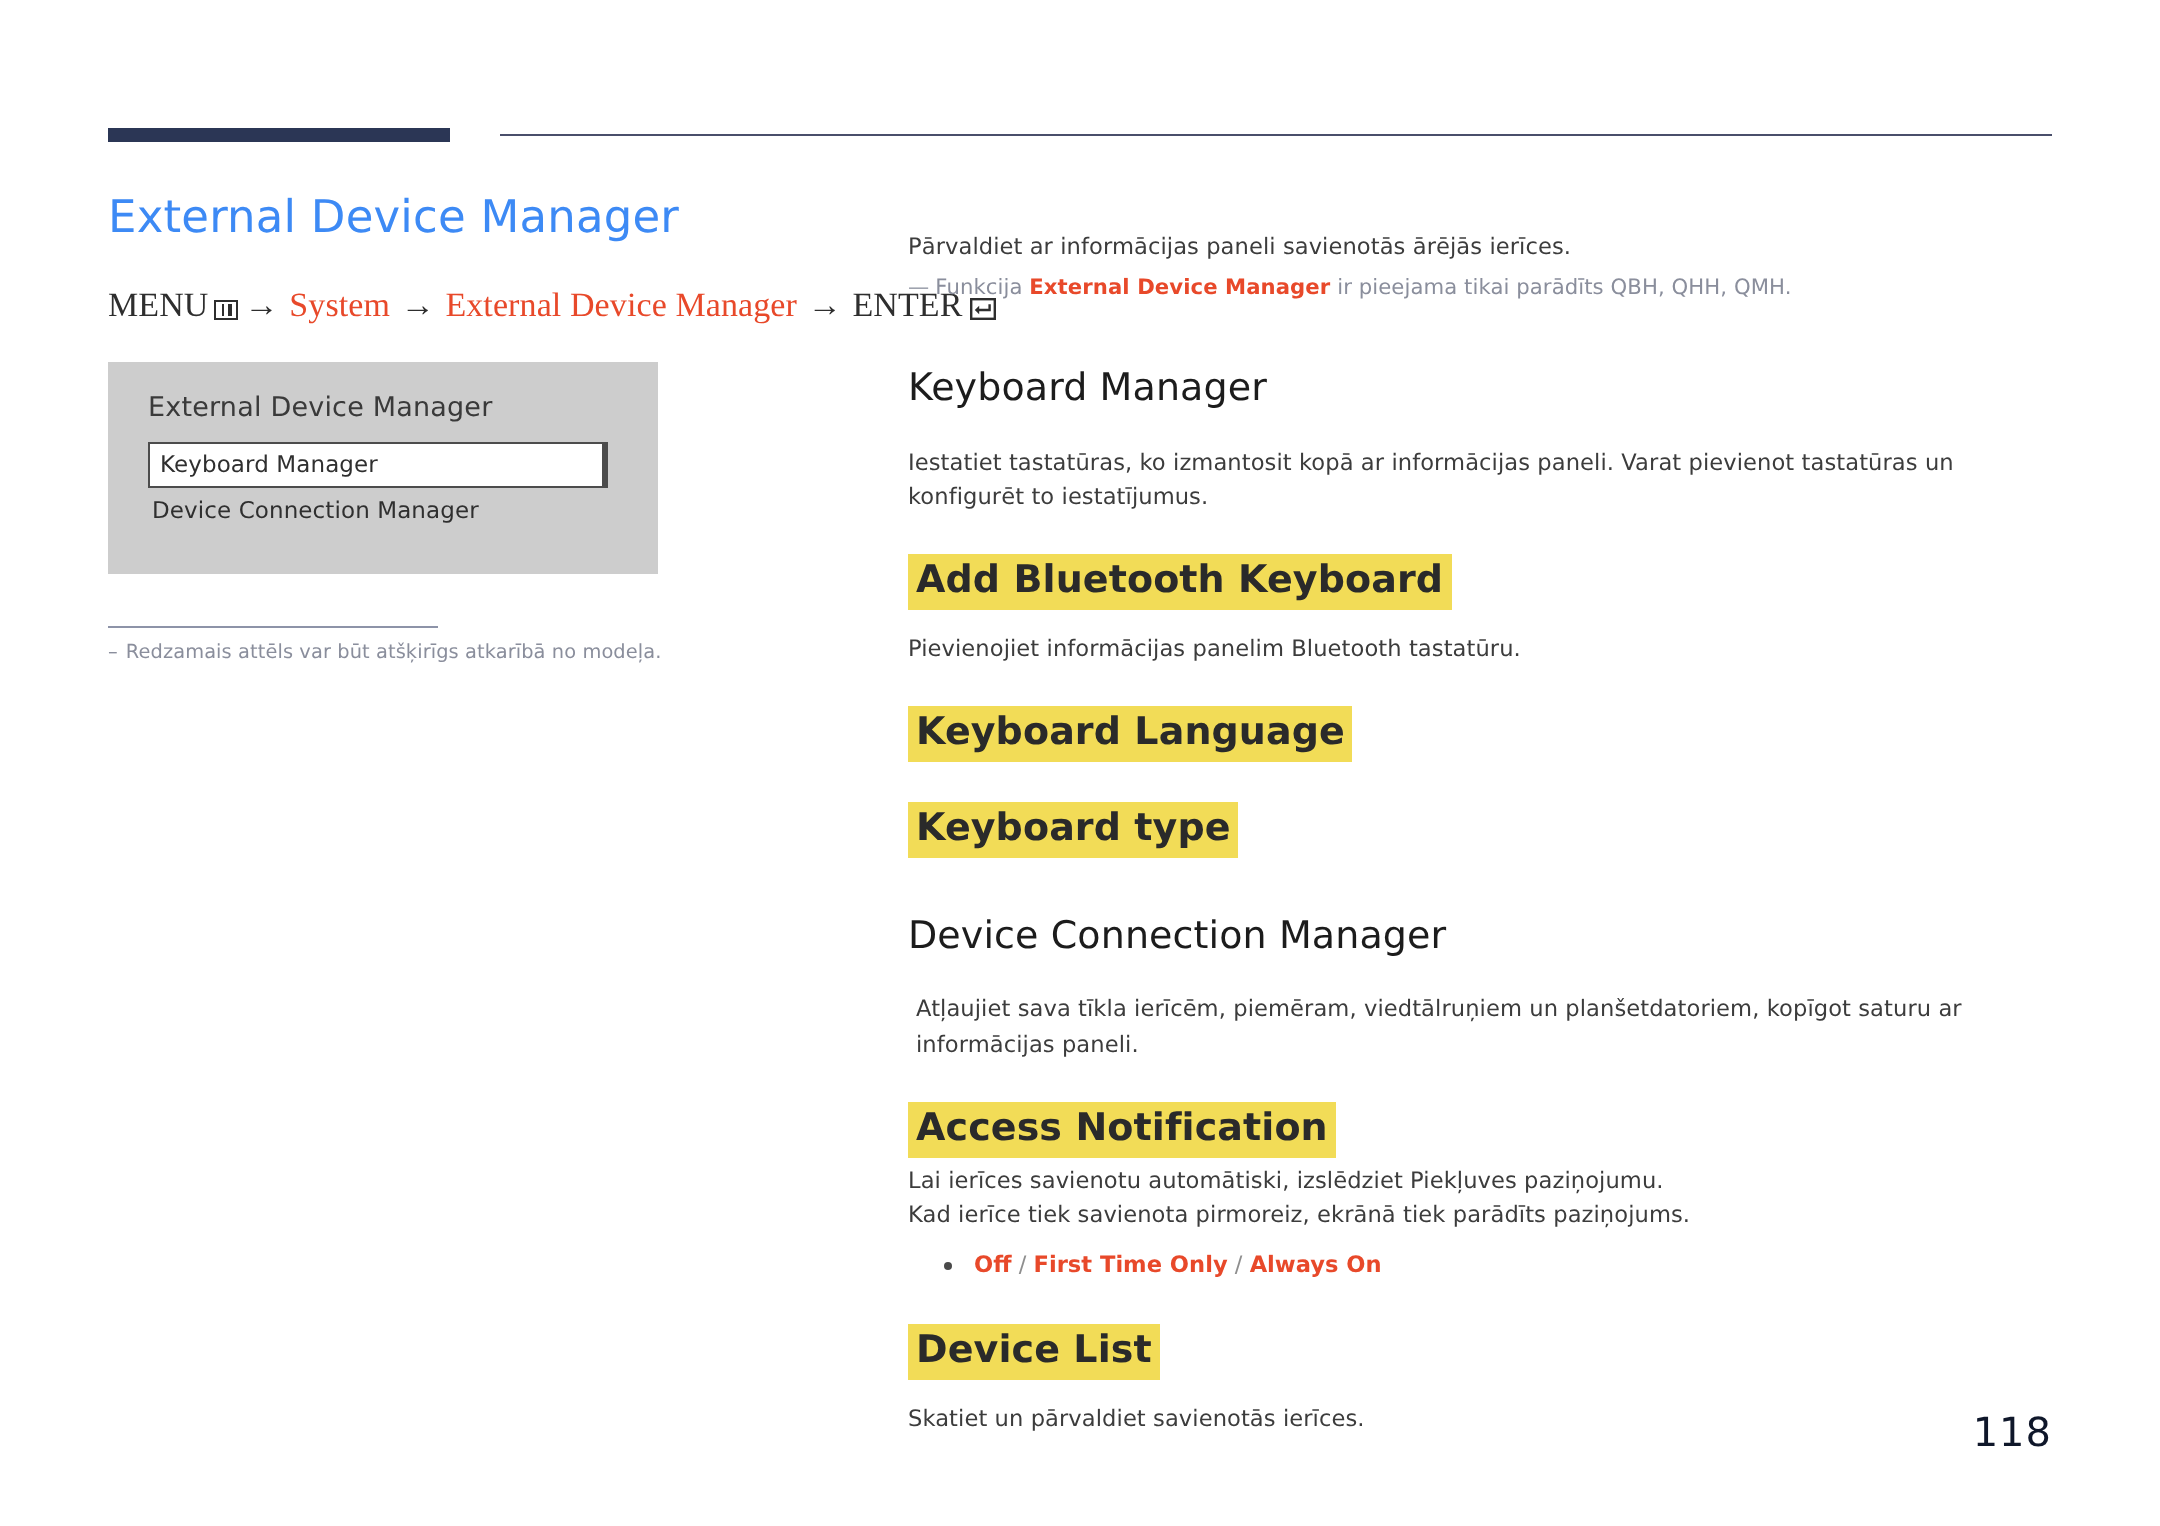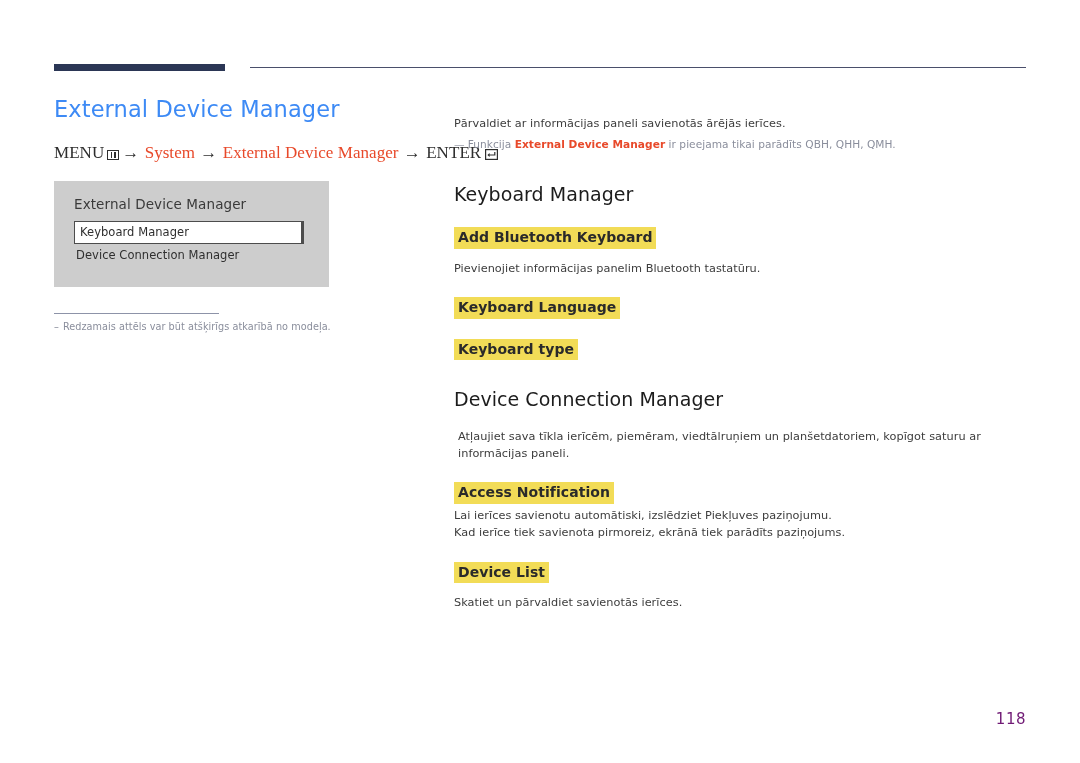--- a/index.html
+++ b/index.html
@@ -169,21 +169,21 @@
   h2.section-title.first { margin-top: 30px; }
 
   .para {
     margin-top: 16px;
   }
 
   .hl-heading {
     display: inline-block;
     background: #f2dc57;
     color: #2a2a2a;
-    font-size: 14px;
+    font-size: 19px;
     font-weight: bold;
     padding: 2px 4px 3px 4px;
     margin: 0;
     line-height: 1.2;
     letter-spacing: 0.05px;
   }
   .hl-wrap { margin-top: 20px; }
   .hl-wrap + .body-text { margin-top: 11px; }
 
   .opt-list {
@@ -206,22 +206,22 @@
     background: #4a4a4a;
   }
   .opt-list li .accent { color: #e8492a; font-weight: bold; }
   .opt-list li .sep { color: #8e8e8e; font-weight: normal; }
 
   
   .page-number {
     position: absolute;
     right: 54px;
     bottom: 35px;
-    font-size: 15px;
-    color: #701a75;
+    font-size: 20px;
+    color: #0f172a;
     letter-spacing: 0.5px;
   }
 </style>
 </head>
 <body>
 
 <div class="header-rules">
   <div class="rule-thick"></div>
   <div class="rule-thin"></div>
 </div>
@@ -252,20 +252,21 @@
 
 <div class="right-col">
 
   <p class="body-text">Pārvaldiet ar informācijas paneli savienotās ārējās ierīces.</p>
 
   <div class="note-line">
     <span class="dash">—</span><span>Funkcija </span><span class="accent">External Device Manager</span><span> ir pieejama tikai parādīts QBH, QHH, QMH.</span>
   </div>
 
   <h2 class="section-title first">Keyboard Manager</h2>
+  <p class="body-text para">Iestatiet tastatūras, ko izmantosit kopā ar informācijas paneli. Varat pievienot tastatūras un konfigurēt to iestatījumus.</p>
 
   <div class="hl-wrap">
     <span class="hl-heading">Add Bluetooth Keyboard</span>
   </div>
   <p class="body-text">Pievienojiet informācijas panelim Bluetooth tastatūru.</p>
 
   <div class="hl-wrap">
     <span class="hl-heading">Keyboard Language</span>
   </div>
 
@@ -275,20 +276,25 @@
 
   <h2 class="section-title">Device Connection Manager</h2>
   <p class="body-text para indent">Atļaujiet sava tīkla ierīcēm, piemēram, viedtālruņiem un planšetdatoriem, kopīgot saturu ar informācijas paneli.</p>
 
   <div class="hl-wrap">
     <span class="hl-heading">Access Notification</span>
   </div>
   <p class="body-text" style="margin-top:3px">Lai ierīces savienotu automātiski, izslēdziet Piekļuves paziņojumu.</p>
   <p class="body-text">Kad ierīce tiek savienota pirmoreiz, ekrānā tiek parādīts paziņojums.</p>
 
+  <ul class="opt-list">
+    <li>
+      <span class="bullet"></span><span class="accent">Off</span> <span class="sep">/</span> <span class="accent">First Time Only</span> <span class="sep">/</span> <span class="accent">Always On</span>
+    </li>
+  </ul>
 
   <div class="hl-wrap">
     <span class="hl-heading">Device List</span>
   </div>
   <p class="body-text">Skatiet un pārvaldiet savienotās ierīces.</p>
 
 </div>
 
 <div class="page-number">118</div>
 

